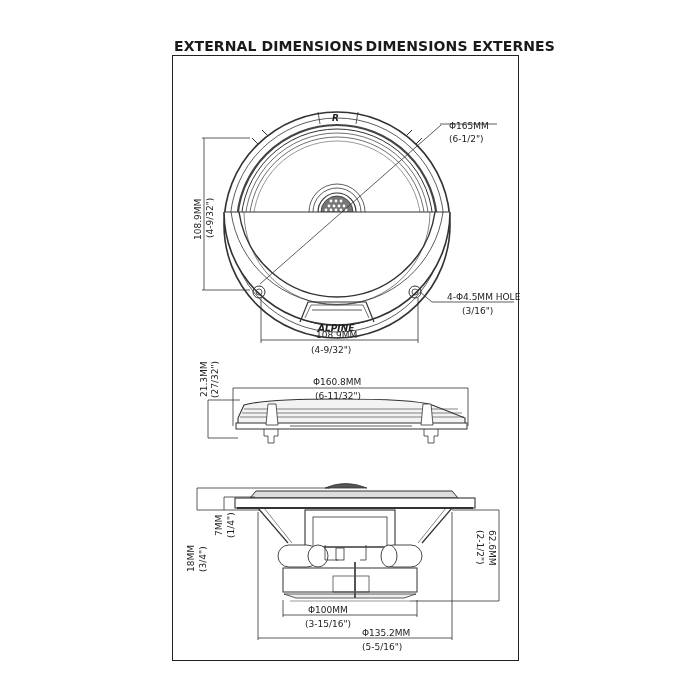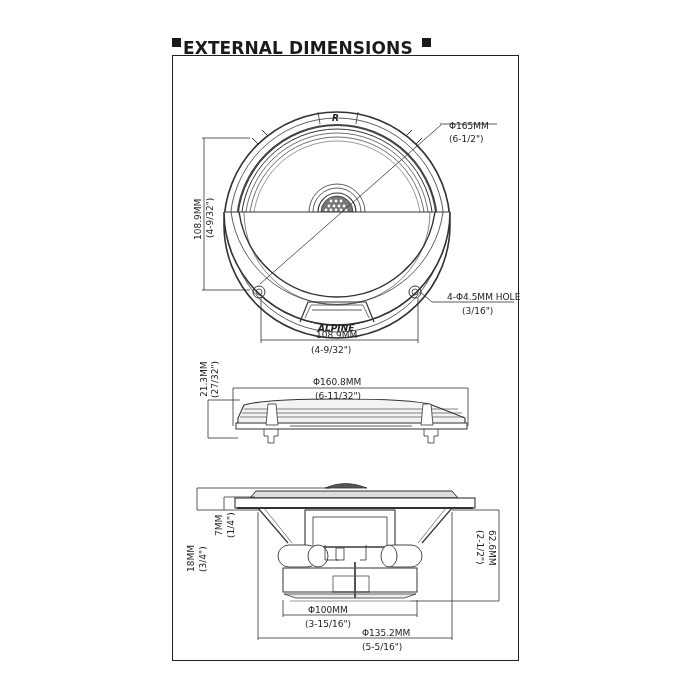--- a/index.html
+++ b/index.html
@@ -1,31 +1,32 @@
 <!DOCTYPE html>
 <html><head>
 <meta charset="utf-8">
 <style>
   html, body { margin:0; padding:0; background:#ffffff; }
   body { width:700px; height:700px; position:relative; overflow:hidden; font-family:"DejaVu Sans", sans-serif; color:#1a1a1a; }
-  .heading { position:absolute; top:38px; left:172px; width:360px; display:flex; align-items:flex-start; font-weight:bold; font-size:17px; letter-spacing:0.1px; white-space:nowrap; }
+  .heading { position:absolute; top:38px; left:172px; width:360px; display:flex; align-items:flex-end; font-weight:bold; font-size:14px; letter-spacing:0.1px; white-space:nowrap; }
   .heading .sq { display:inline-block; width:9px; height:9px; background:#1a1a1a; margin-right:2px; }
   .heading .gap { display:inline-block; width:9px; }
   .frame { position:absolute; left:172px; top:55px; width:347px; height:606px; border:1.6px solid #222; box-sizing:border-box; }
   svg.drawing { position:absolute; left:0; top:0; width:700px; height:700px; }
   svg text { font-family:"DejaVu Sans", sans-serif; font-size:9px; fill:#222; }
 </style>
 </head>
 <body>
 
 <div class="heading">
   <span class="sq"></span>
   <span>EXTERNAL DIMENSIONS</span>
   <span class="gap"></span>
   <span class="sq"></span>
+  <span>DIMENSIONS EXTERNES</span>
 </div>
 
 <div class="frame"></div>
 
 <svg class="drawing" viewBox="0 0 700 700">
 
   <g fill="none" stroke="#333">
 
     <circle cx="337" cy="225" r="113" stroke-width="1.6"></circle>
     <circle cx="337" cy="225" r="107" stroke-width="0.8"></circle>

